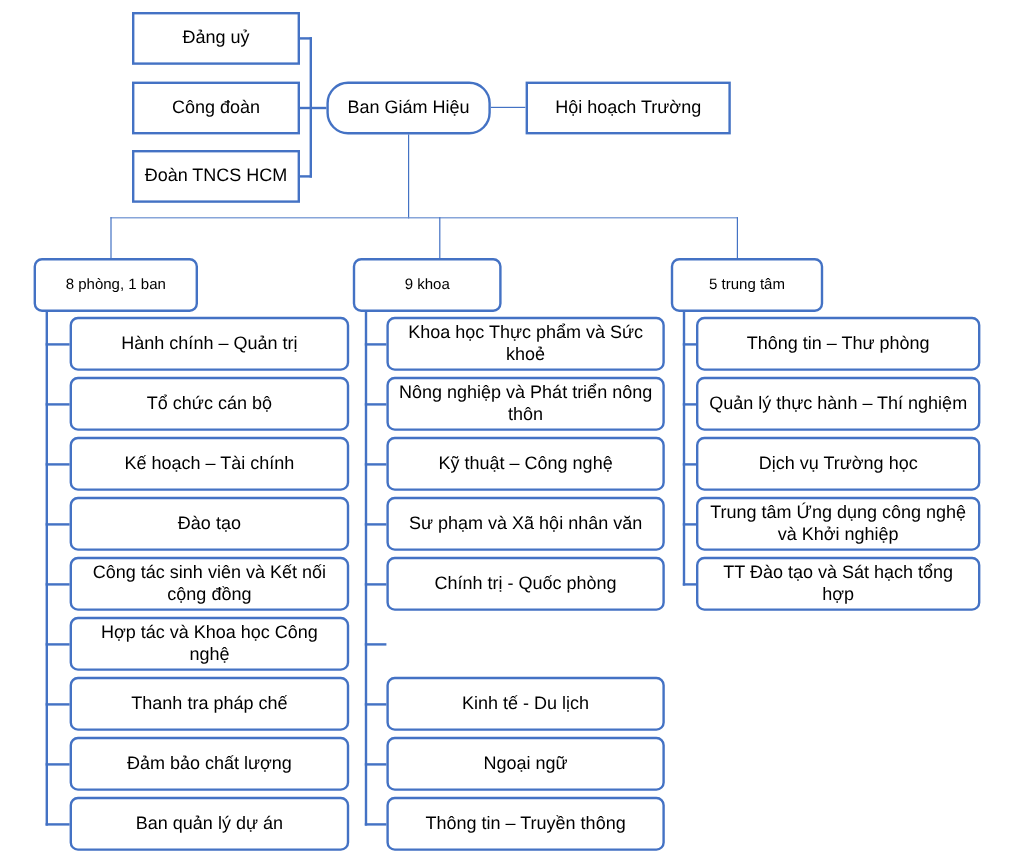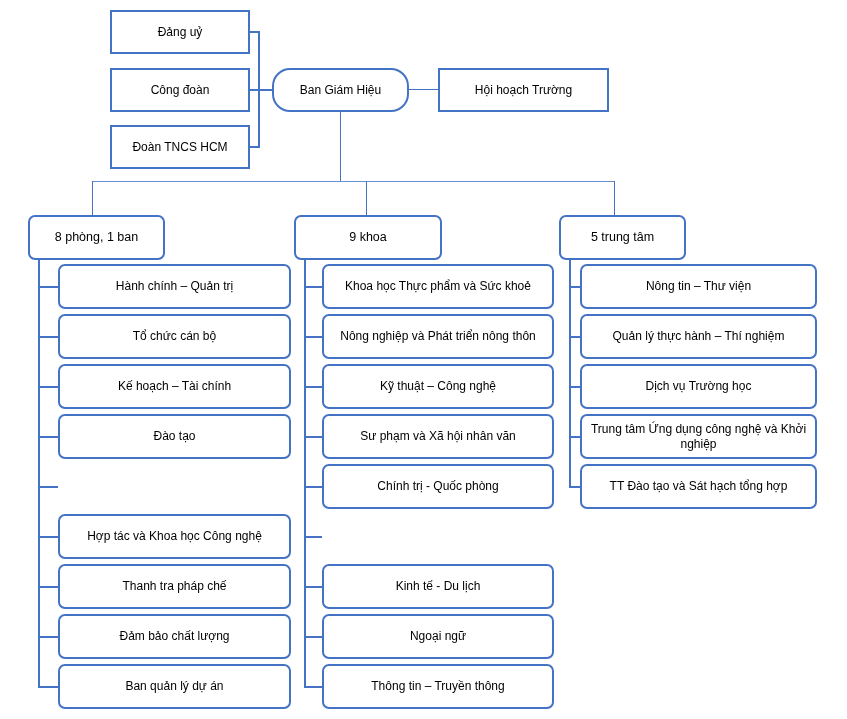--- a/index.html
+++ b/index.html
@@ -36,21 +36,21 @@
   }
   .node.sharp { border-radius: 0; }
   .node.round { border-radius: 7px; }
 
   .node .txt {
     display: block;
     width: 100%;
   }
 
   
-  .t13 { font-size: 12px; }
+  .t13 { font-size: 15px; }
   .t12 { font-size: 12.5px; }
 
   
   .conn {
     position: absolute;
     background: #4472C4;
     z-index: 1;
   }
   .h { height: 2px; }
   .v { width: 2px; }
@@ -115,20 +115,23 @@
   <div class="node round" style="left:58px; top:364px; width:233px; height:45px;align-items:center;">
     <span class="txt t13">Kế hoạch – Tài chính</span>
   </div>
   <div class="conn h" style="left:38px; top:386px; width:20px;"></div>
 
   <div class="node round" style="left:58px; top:414px; width:233px; height:45px;">
     <span class="txt t13">Đào tạo</span>
   </div>
   <div class="conn h" style="left:38px; top:436px; width:20px;"></div>
 
+  <div class="node round" style="left:58px; top:464px; width:233px; height:45px;">
+    <span class="txt t13">Công tác sinh viên và Kết nối cộng đồng</span>
+  </div>
   <div class="conn h" style="left:38px; top:486px; width:20px;"></div>
 
   <div class="node round" style="left:58px; top:514px; width:233px; height:45px;">
     <span class="txt t13">Hợp tác và Khoa học Công nghệ</span>
   </div>
   <div class="conn h" style="left:38px; top:536px; width:20px;"></div>
 
   <div class="node round" style="left:58px; top:564px; width:233px; height:45px;">
     <span class="txt t13">Thanh tra pháp chế</span>
   </div>
@@ -137,21 +140,21 @@
   <div class="node round" style="left:58px; top:614px; width:233px; height:45px;">
     <span class="txt t13">Đảm bảo chất lượng</span>
   </div>
   <div class="conn h" style="left:38px; top:636px; width:20px;"></div>
 
   <div class="node round" style="left:58px; top:664px; width:233px; height:45px;">
     <span class="txt t13">Ban quản lý dự án</span>
   </div>
   <div class="conn h" style="left:38px; top:686px; width:20px;"></div>
 
-  <div class="node round" style="left:294px; top:215px; width:148px; height:45px;text-align:center;">
+  <div class="node round" style="left:294px; top:215px; width:124px; height:45px;text-align:center;">
     <span class="txt t12">9 khoa</span>
   </div>
 
   <div class="conn v" style="left:304px; top:258px; height:430px;"></div>
 
   <div class="node round" style="left:322px; top:264px; width:232px; height:45px;">
     <span class="txt t13">Khoa học Thực phẩm và Sức khoẻ</span>
   </div>
   <div class="conn h" style="left:304px; top:286px; width:18px;"></div>
 
@@ -192,21 +195,21 @@
   </div>
   <div class="conn h" style="left:304px; top:686px; width:18px;"></div>
 
   <div class="node round" style="left:559px; top:215px; width:127px; height:45px;">
     <span class="txt t12">5 trung tâm</span>
   </div>
 
   <div class="conn v" style="left:569px; top:258px; height:230px;"></div>
 
   <div class="node round" style="left:580px; top:264px; width:237px; height:45px;">
-    <span class="txt t13">Nông tin – Thư viện</span>
+    <span class="txt t13">Thông tin – Thư phòng</span>
   </div>
   <div class="conn h" style="left:569px; top:286px; width:11px;"></div>
 
   <div class="node round" style="left:580px; top:314px; width:237px; height:45px;">
     <span class="txt t13">Quản lý thực hành – Thí nghiệm</span>
   </div>
   <div class="conn h" style="left:569px; top:336px; width:11px;"></div>
 
   <div class="node round" style="left:580px; top:364px; width:237px; height:45px;">
     <span class="txt t13">Dịch vụ Trường học</span>

